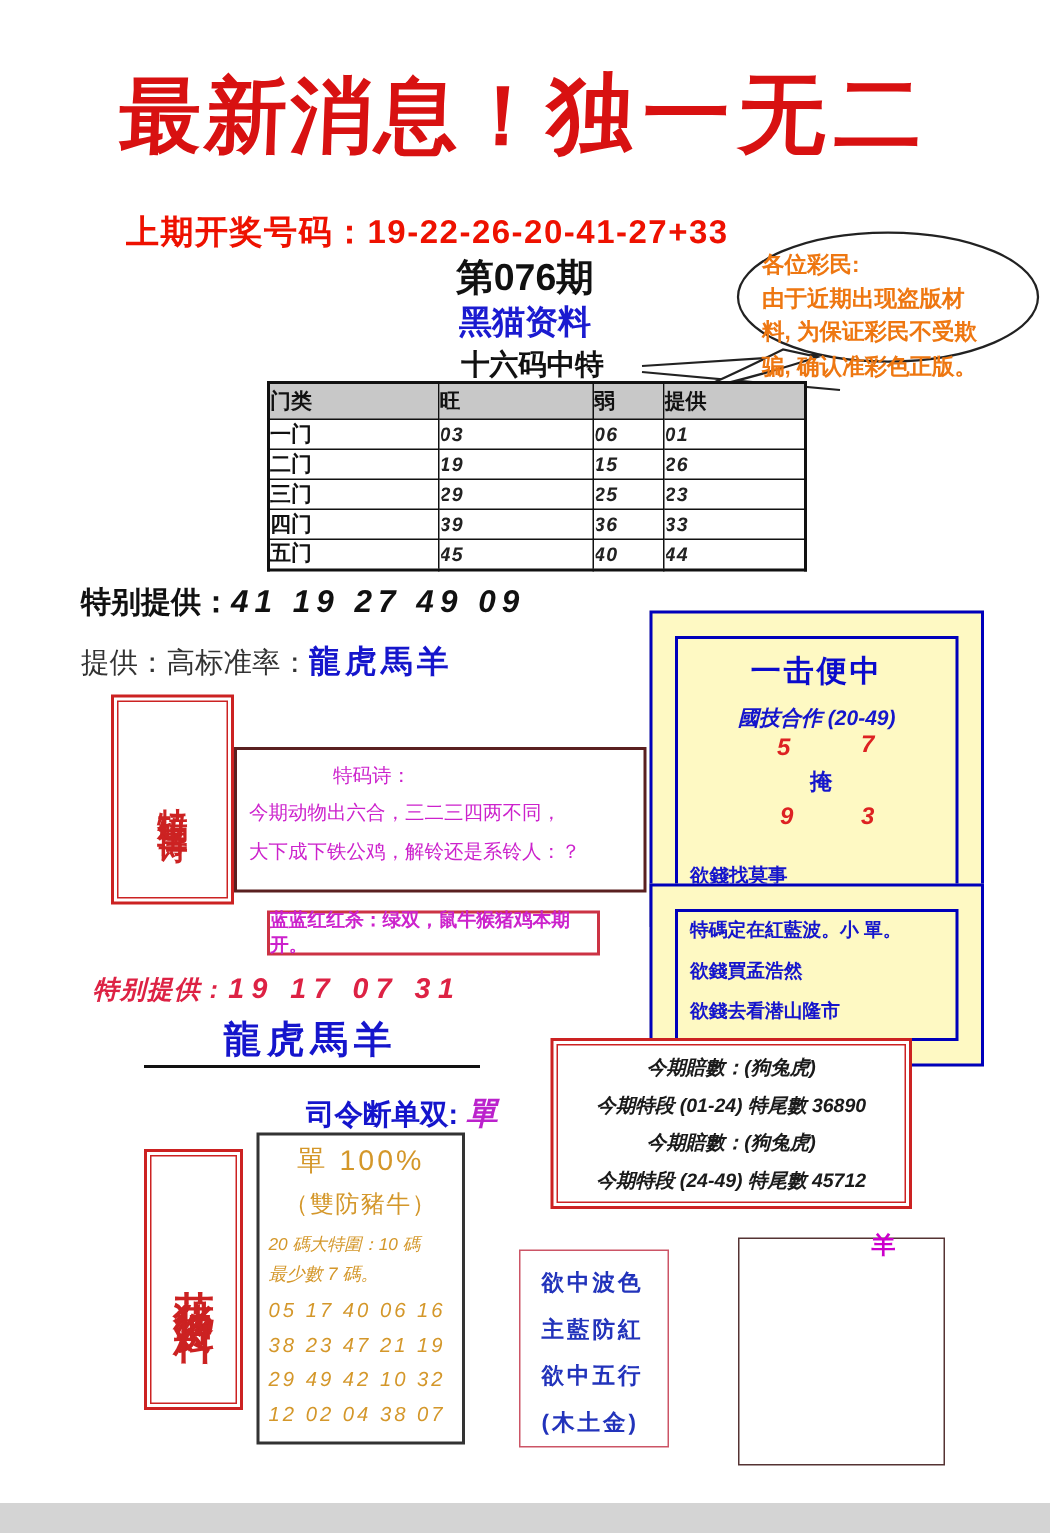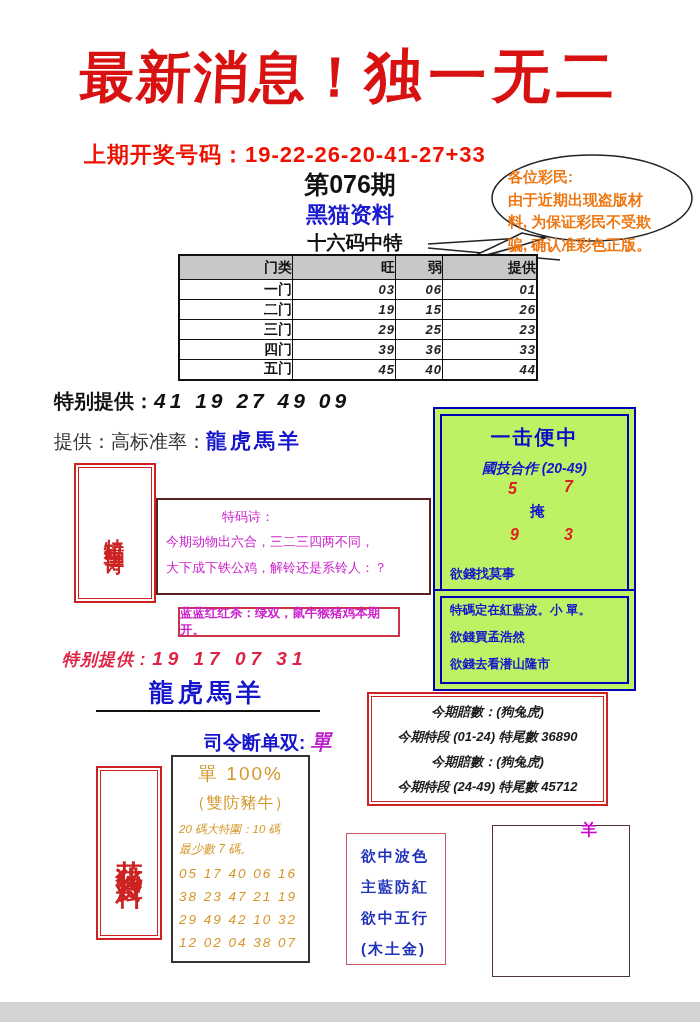--- a/index.html
+++ b/index.html
@@ -19,38 +19,38 @@
 
   
   .bubble-svg{left:420px;top:140px;width:280px;height:130px;}
   .bubble-text{left:508px;top:166px;width:172px;height:78px;color:#ee7711;font-size:15px;
     font-weight:bold;line-height:1.5;white-space:pre-line;}
 
   
   .table-title{left:178px;top:230px;width:354px;text-align:center;font-size:19px;font-weight:bold;color:#111;}
   .codes-table{left:178px;top:254px;}
   table{border-collapse:collapse;table-layout:fixed;}
-  td,th{border:1px solid #111;padding:0;text-align:right;overflow:hidden;}
+  td,th{border:1px solid #111;padding:0;text-align:left;overflow:hidden;}
   th{background:#c8c8c8;font-size:14px;height:23px;color:#111;}
   .rowlab{font-weight:bold;font-size:14px;color:#111;}
-  .num{font-style:italic;font-weight:bold;font-size:13px;color:#222;letter-spacing:1px;}
+  .num{font-style:italic;font-weight:bold;font-size:13px;color:#222;letter-spacing:1px;border-radius:10px;}
   tr.body{height:20px;}
   .codes-table table{border:2px solid #111;}
 
   
   .offer1{left:54px;top:388px;font-size:20px;font-weight:bold;color:#111;}
   .offer1 .nums{font-style:italic;letter-spacing:4px;font-size:21px;}
   .provide{left:54px;top:427px;font-size:19px;color:#333;font-family:"Liberation Serif",serif;}
   .provide .zod{color:#1515cc;font-weight:bold;font-size:21px;letter-spacing:3px;}
 
   
   .dred{border:2px solid #cc2222;padding:2px;background:#fff;}
   .dred .inner{width:100%;height:100%;border:1px solid #cc2222;box-sizing:border-box;
     display:flex;align-items:center;justify-content:center;}
-  .dblue{border:2px solid #0000bb;padding:5px;background:#bef264;}
+  .dblue{border:2px solid #0000bb;padding:15px;background:#fef9c3;}
   .dblue .inner{width:100%;height:100%;border:2px solid #0000bb;box-sizing:border-box;position:relative;}
 
   .vtext{writing-mode:vertical-rl;text-orientation:upright;color:#cc2222;font-weight:bold;}
   .sx-box{left:74px;top:463px;width:74px;height:132px;}
   .sx-box .vtext{font-size:20px;letter-spacing:4px;}
   .hm-box{left:96px;top:766px;width:58px;height:166px;}
   .hm-box .vtext{font-size:27px;letter-spacing:7px;}
 
   .poem-box{left:156px;top:498px;width:255px;height:85px;border:2px solid #5a2020;
     color:#cc22cc;font-size:13px;line-height:1.95;padding:4px 8px;}

